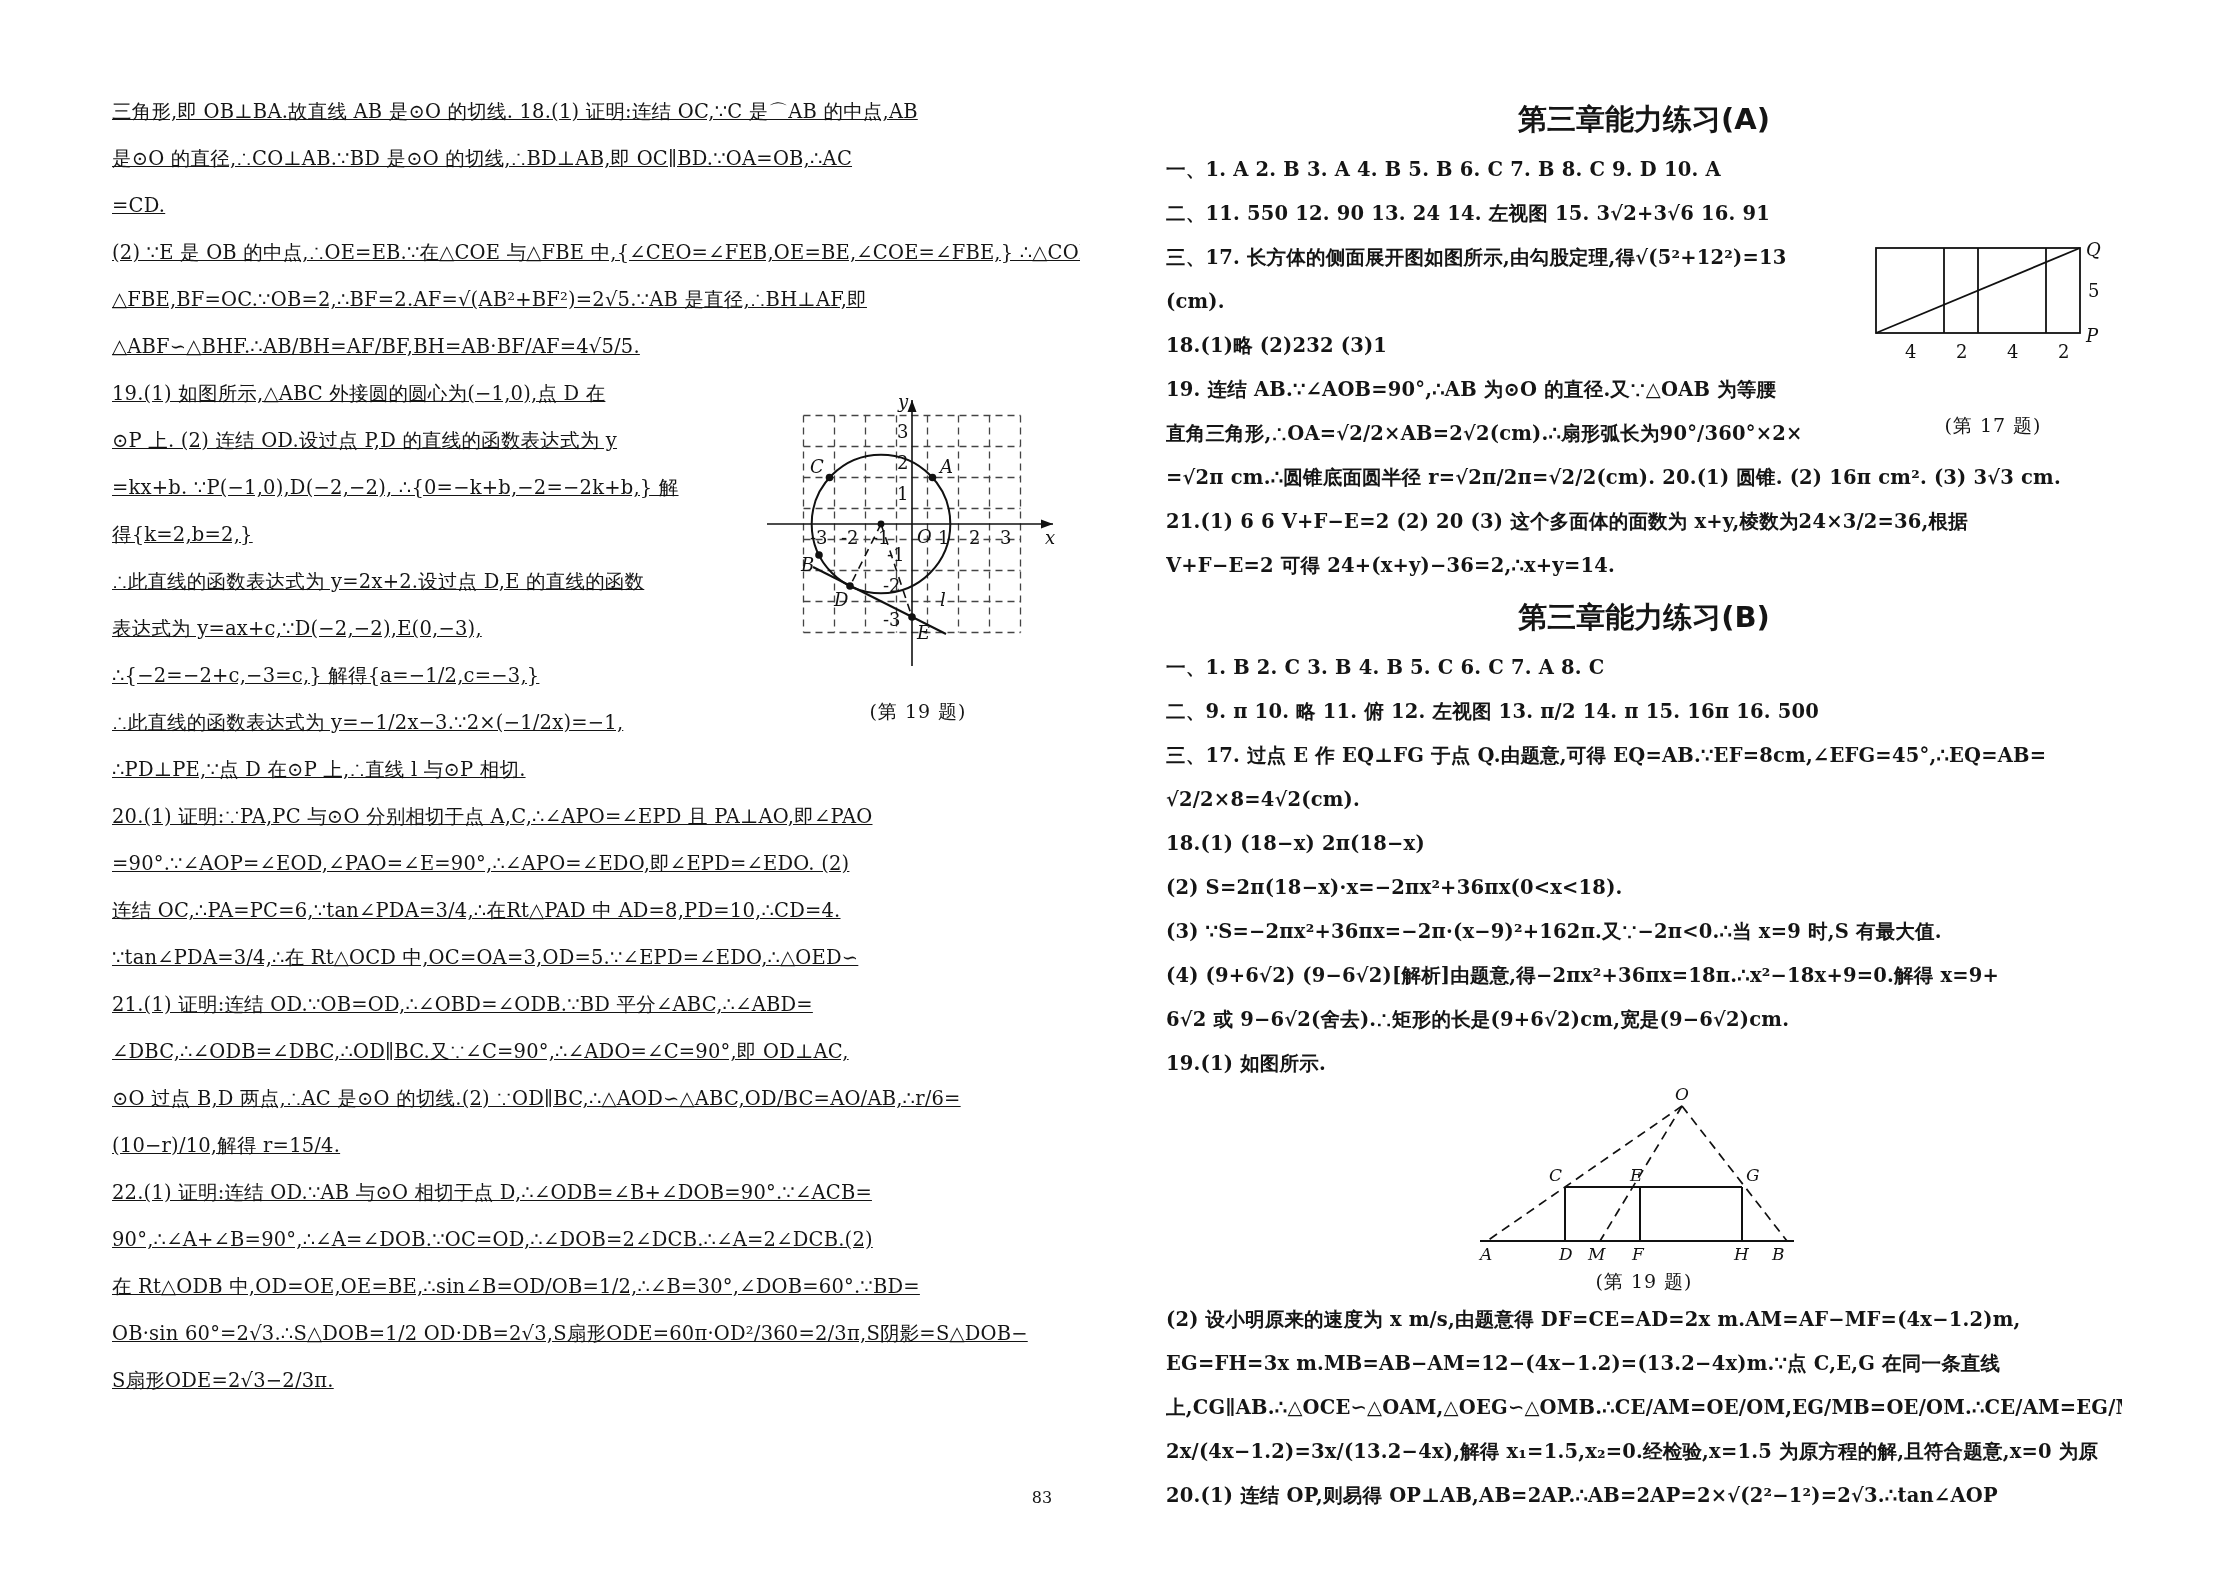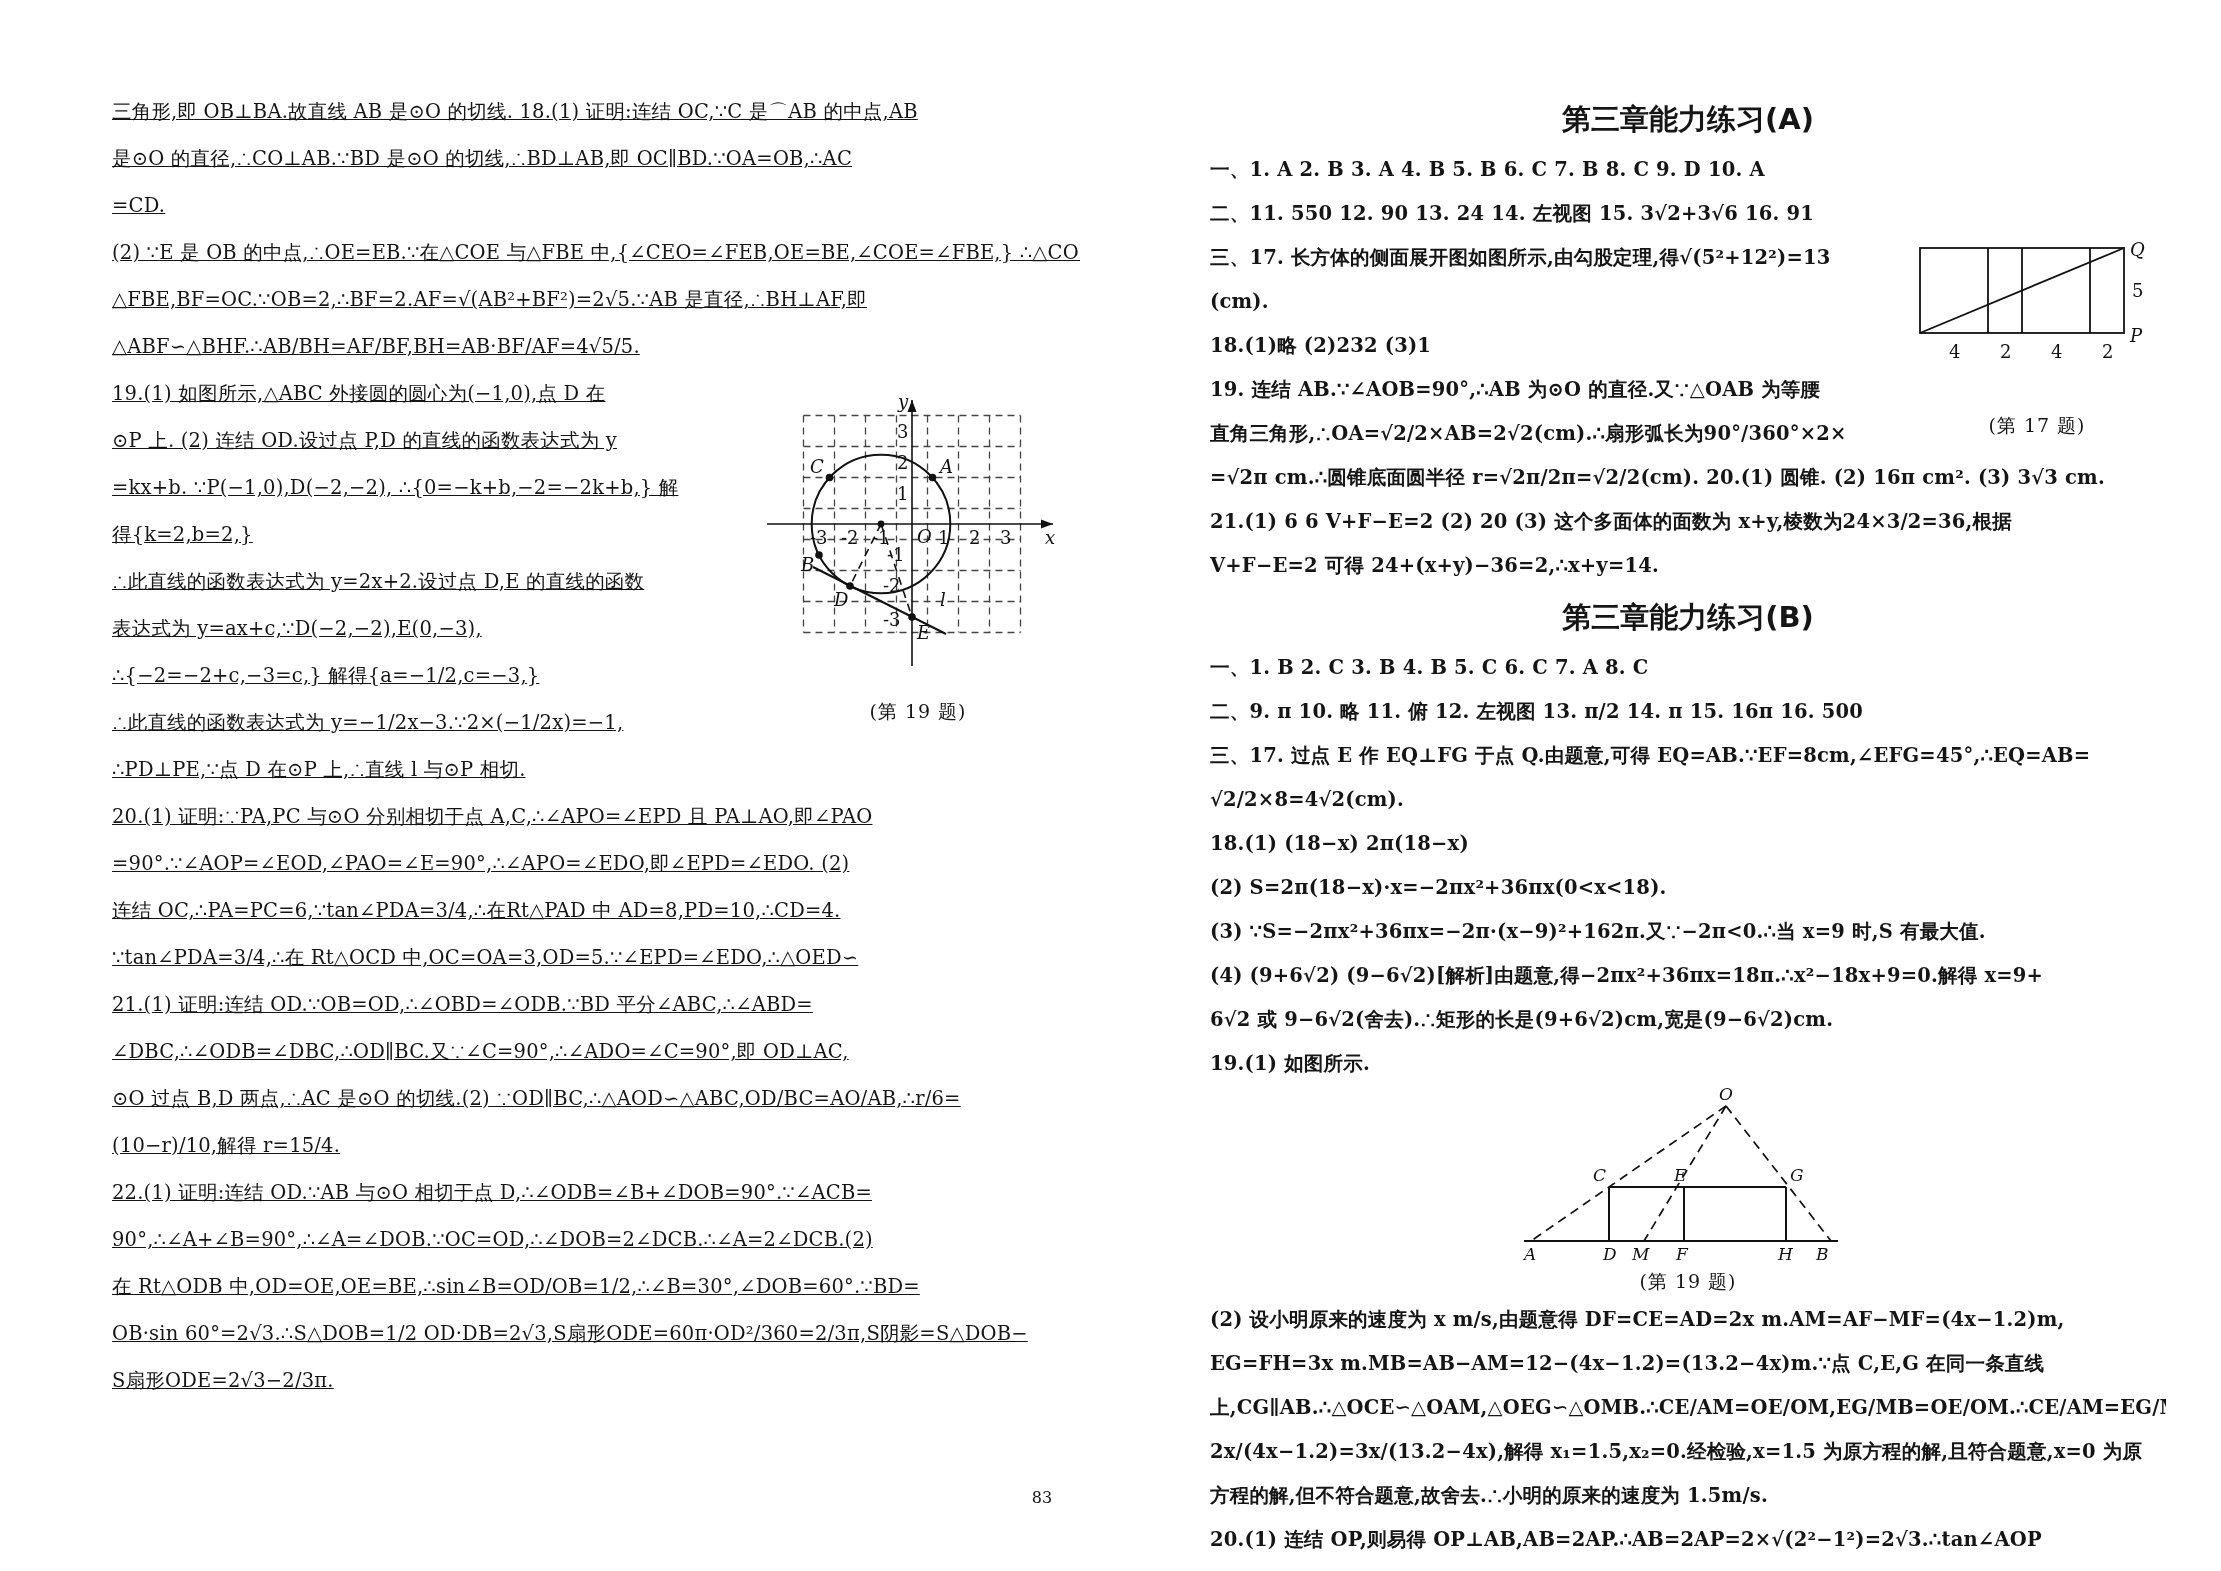--- a/index.html
+++ b/index.html
@@ -3,21 +3,21 @@
 <meta charset="utf-8">
 <style>
   html,body{margin:0;padding:0;}
   body{
     width:2221px;height:1571px;background:#ffffff;position:relative;
     font-family:"DejaVu Serif","Liberation Serif",serif;color:#151515;
     overflow:hidden;
   }
   .col{position:absolute;}
   #left-col{left:112px;top:88px;width:968px;text-decoration:underline;}
-  #right-col{left:1166px;top:90px;width:956px;margin-left:44px;}
+  #right-col{left:1166px;top:90px;width:956px;}
   .ln{
     font-size:19.5px;line-height:47px;white-space:nowrap;overflow:hidden;
     letter-spacing:0.2px;
   }
   #right-col .ln{line-height:44px;font-weight:bold;}
   .narrow{max-width:636px;}
   .section-title{
     text-align:center;font-weight:bold;font-size:29px;line-height:58px;
     font-family:"DejaVu Sans","Liberation Sans",sans-serif;
   }
@@ -228,17 +228,16 @@
         <text x="300" y="172" class="ital">B</text>
       </g>
     </svg>
     <div class="caption">(第 19 题)</div>
   </div>
 
   <div class="ln">(2) 设小明原来的速度为 x m/s,由题意得 DF=CE=AD=2x m.AM=AF−MF=(4x−1.2)m,</div>
   <div class="ln">EG=FH=3x m.MB=AB−AM=12−(4x−1.2)=(13.2−4x)m.∵点 C,E,G 在同一条直线</div>
   <div class="ln">上,CG∥AB.∴△OCE∽△OAM,△OEG∽△OMB.∴CE/AM=OE/OM,EG/MB=OE/OM.∴CE/AM=EG/MB,即</div>
   <div class="ln">2x/(4x−1.2)=3x/(13.2−4x),解得 x₁=1.5,x₂=0.经检验,x=1.5 为原方程的解,且符合题意,x=0 为原</div>
-  <div class="ln">方程的解,但不符合题意,故舍去.∴小明的原来的速度为 1.5m/s.</div>
   <div class="ln">20.(1) 连结 OP,则易得 OP⊥AB,AB=2AP.∴AB=2AP=2×√(2²−1²)=2√3.∴tan∠AOP</div>
 </div>
 
 <div id="page-number">83</div>
 
 </body></html>

